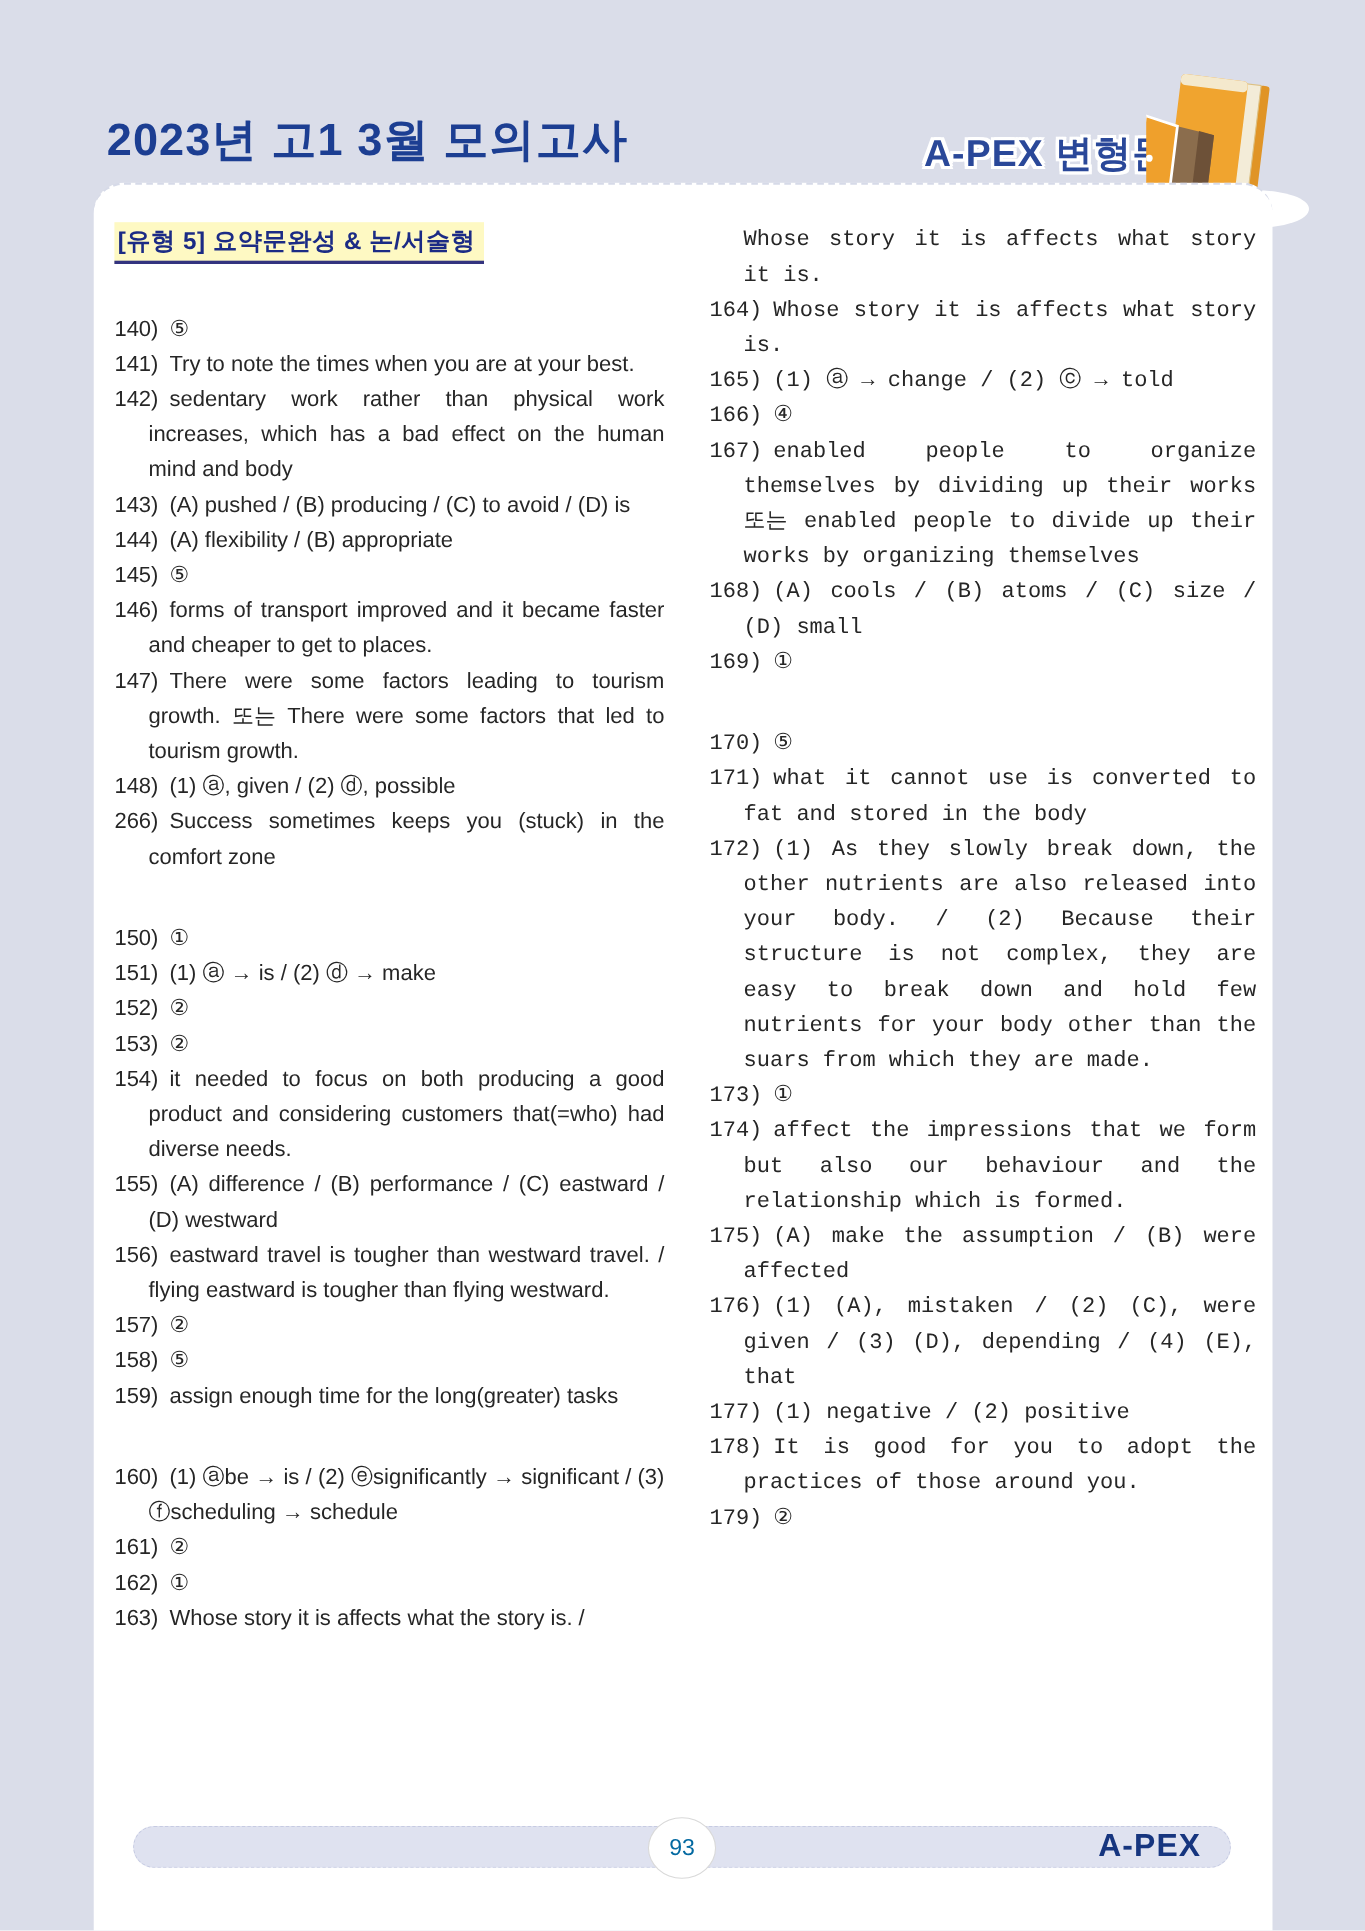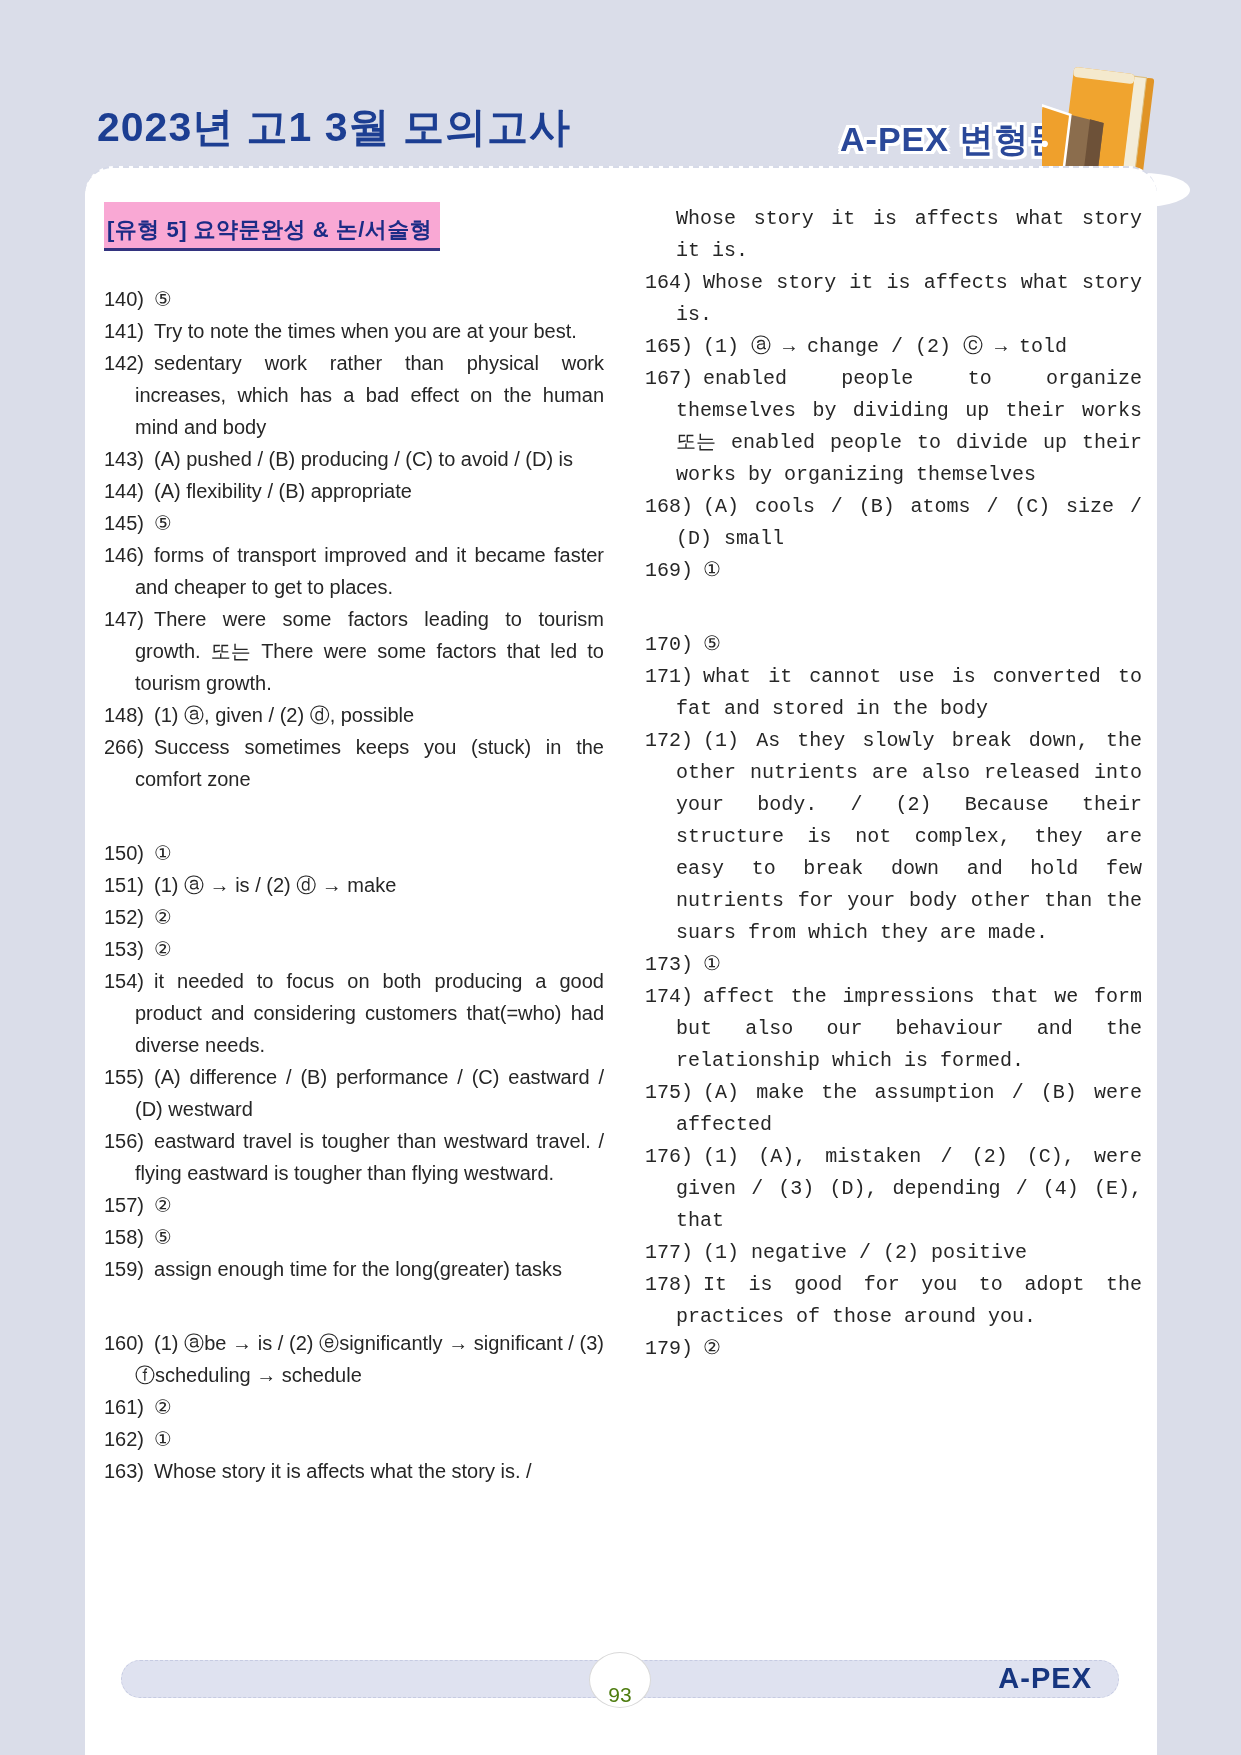--- a/index.html
+++ b/index.html
@@ -24,21 +24,21 @@
   .door-icon{position:absolute; left:1042px; top:62px;}
   
   .card{
     position:absolute; left:85px; top:166px; width:1072px; height:1589px;
     background:#ffffff; border-radius:28px 28px 0 0;
     border-top:2px dashed #d6dae8;
   }
   .section-heading{
     position:absolute; left:19px; top:34px;
     display:inline-block; font-size:22px; font-weight:bold; color:#1b2b85;
-    background:#f9a8d4; padding:13px 8px 3px 3px;
+    background:#fef9c3; padding:2px 8px 3px 3px;
     border-bottom:3px solid #33337f; letter-spacing:0.5px;
     white-space:nowrap;
   }
   
   .col{
     position:absolute; font-size:20px; line-height:32px; color:#262626;
     text-align:justify;
   }
   .col-left{left:19px; top:115px; width:500px;}
   .col-right{left:560px; top:35px; width:497px;font-family:Liberation Mono, monospace;}
@@ -48,22 +48,22 @@
   .item .num{margin-right:10px;}
   
   .footer-bar{
     position:absolute; left:36px; top:1492px; width:996px; height:36px;
     background:#dfe2f0; border:1px dashed #c6cbe2; border-radius:19px;
   }
   .page-badge{
     position:absolute; left:50%; top:-9px; transform:translateX(-50%);
     width:60px; height:54px; background:#fff;
     border:1px solid #d9d9d9; border-radius:50%;
-    display:flex; align-items:flex-end; justify-content:center;
-    font-size:21px; color:#4d7c0f;
+    display:flex; align-items:center; justify-content:center;
+    font-size:21px; color:#0369a1;
   }
   .brand{
     position:absolute; right:26px; top:1px;
     font-family:Liberation Sans, sans-serif;
     font-weight:bold; font-size:29px; color:#16357f; letter-spacing:1px;
   }
 </style>
 </head>
 <body>
 
@@ -115,20 +115,21 @@
         <div class="item"><span class="num">159)</span><span>assign enough time for the long(greater) tasks</span></div>
         <div class="item gap"><span class="num">160)</span><span>(1) ⓐbe → is / (2) ⓔsignificantly → significant / (3) ⓕscheduling → schedule</span></div>
         <div class="item"><span class="num">161)</span><span>②</span></div>
         <div class="item"><span class="num">162)</span><span>①</span></div>
         <div class="item"><span class="num">163)</span><span>Whose story it is affects what the story is. /</span></div>
       </div>
     <div class="col col-right">
         <div class="item cont"><span>Whose story it is affects what story it is.</span></div>
         <div class="item"><span class="num">164)</span><span>Whose story it is affects what story is.</span></div>
         <div class="item"><span class="num">165)</span><span>(1) ⓐ → change / (2) ⓒ → told</span></div>
+        <div class="item"><span class="num">166)</span><span>④</span></div>
         <div class="item"><span class="num">167)</span><span>enabled people to organize themselves by dividing up their works 또는 enabled people to divide up their works by organizing themselves</span></div>
         <div class="item"><span class="num">168)</span><span>(A) cools / (B) atoms / (C) size / (D) small</span></div>
         <div class="item"><span class="num">169)</span><span>①</span></div>
         <div class="item gap"><span class="num">170)</span><span>⑤</span></div>
         <div class="item"><span class="num">171)</span><span>what it cannot use is converted to fat and stored in the body</span></div>
         <div class="item"><span class="num">172)</span><span>(1) As they slowly break down, the other nutrients are also released into your body. / (2) Because their structure is not complex, they are easy to break down and hold few nutrients for your body other than the suars from which they are made.</span></div>
         <div class="item"><span class="num">173)</span><span>①</span></div>
         <div class="item"><span class="num">174)</span><span>affect the impressions that we form but also our behaviour and the relationship which is formed.</span></div>
         <div class="item"><span class="num">175)</span><span>(A) make the assumption / (B) were affected</span></div>
         <div class="item"><span class="num">176)</span><span>(1) (A), mistaken / (2) (C), were given / (3) (D), depending / (4) (E), that</span></div>

